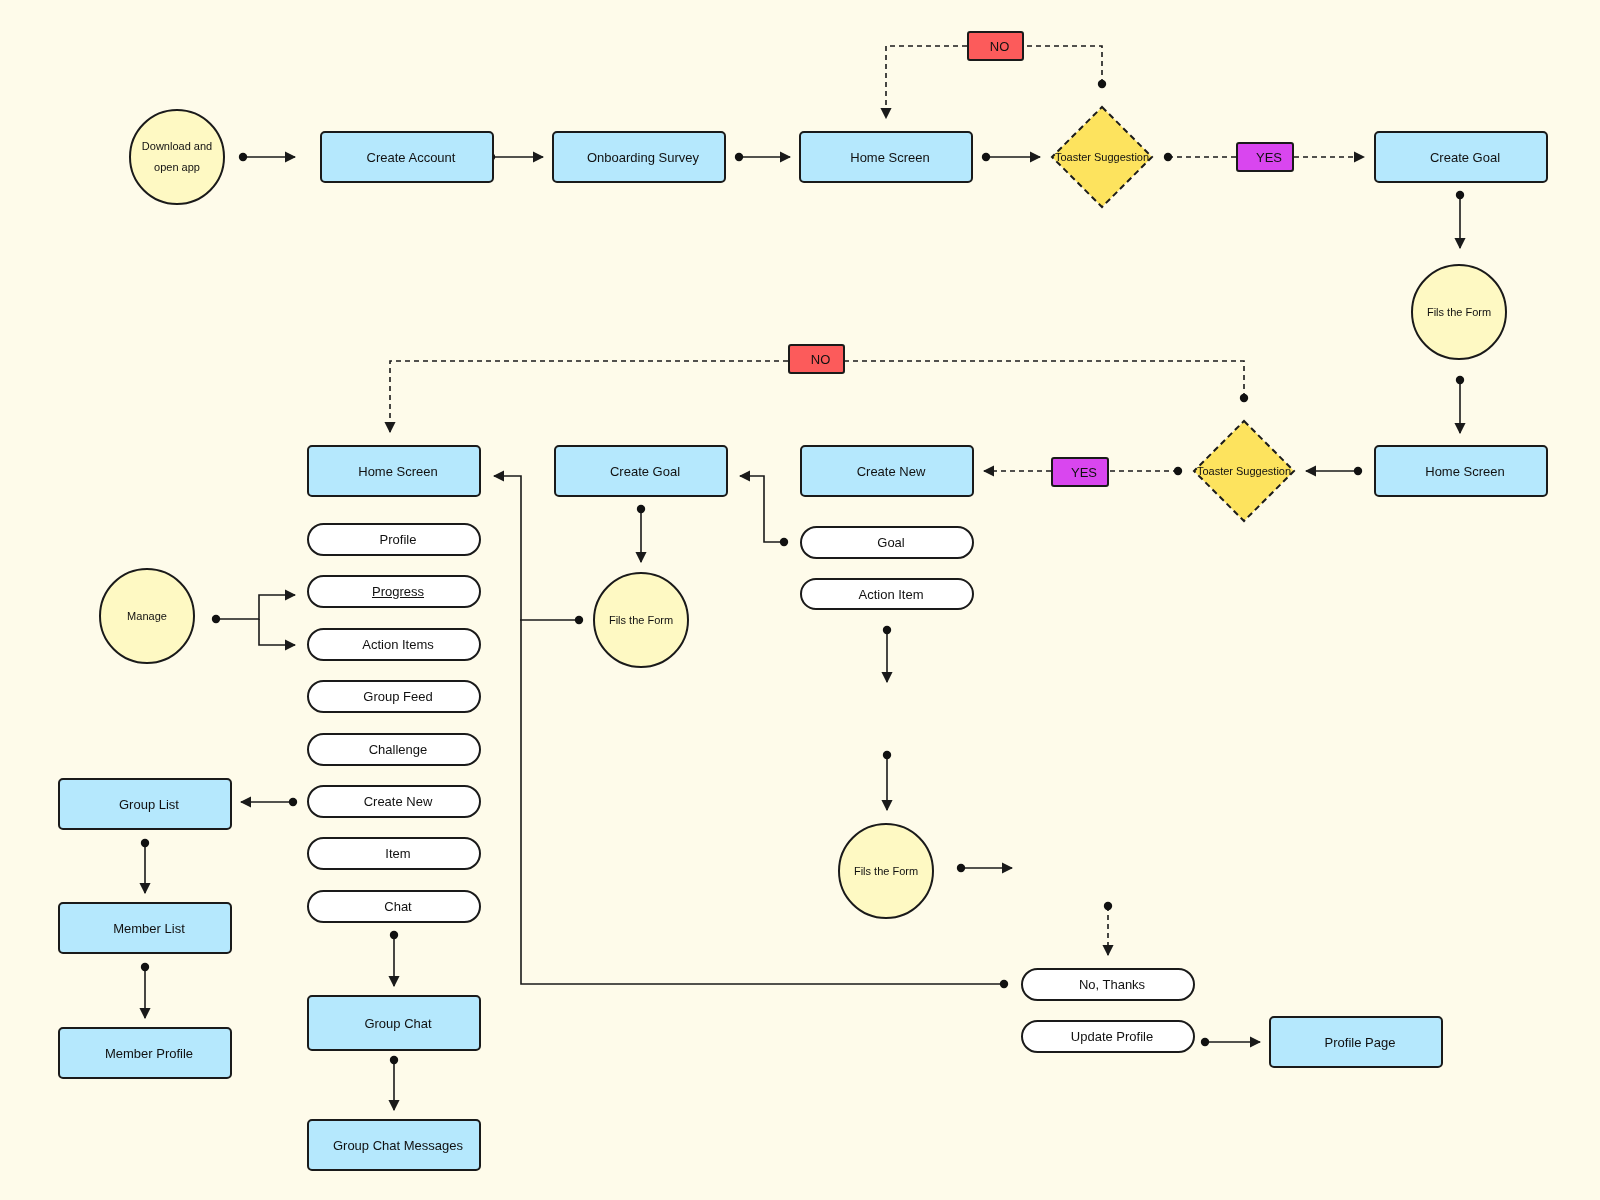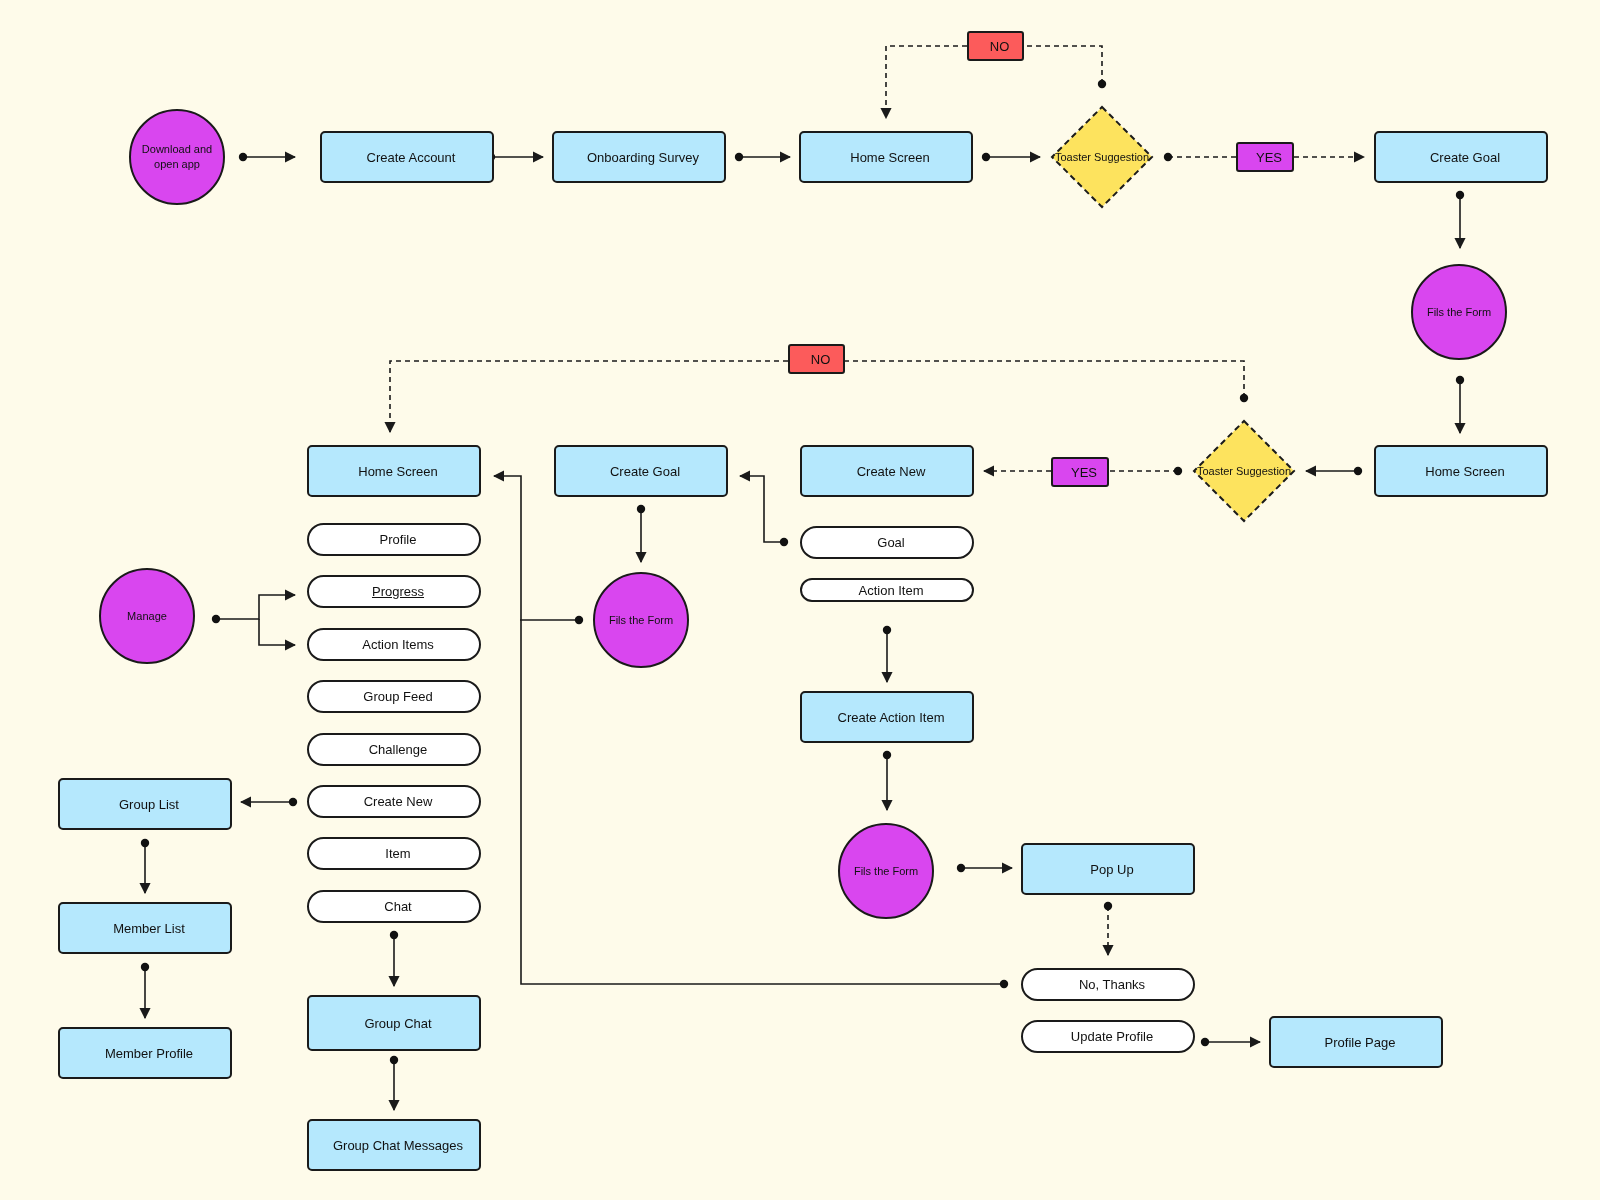--- a/index.html
+++ b/index.html
@@ -1,21 +1,21 @@
 <!DOCTYPE html>
 <html><head>
 <meta charset="utf-8">
 <style>
   html, body { margin: 0; padding: 0; background: #fefbea; }
   body { width: 1600px; height: 1200px; overflow: hidden; font-family: "Liberation Sans", "DejaVu Sans", sans-serif; }
   #canvas { position: absolute; left: 0; top: 0; width: 1600px; height: 1200px; }
   .node { position: absolute; box-sizing: border-box; border: 2px solid #1a1a1a; display: flex; align-items: center; justify-content: center; text-align: center; color: #111; font-size: 13px; cursor: pointer; padding-left: 8px; }
   .rect { background: #b5e8fd; border-radius: 5px; }
   .pill { background: #ffffff; border-radius: 18px; }
-  .circle { background: #d946ef; border-radius: 50%; font-size: 11px; line-height: 15px; padding: 0 10px; align-items: center; }
+  .circle { background: #fef9c3; border-radius: 50%; font-size: 11px; line-height: 21px; padding: 0 10px; align-items: center; }
   .tag { border-radius: 3px; font-size: 13px; }
   .tag.no { background: #fc5b5b; }
   .tag.yes { background: #d946ef; }
   .diamond-wrap { position: absolute; width: 104px; height: 104px; display: flex; align-items: center; justify-content: center; cursor: pointer; }
   .diamond-label { position: relative; font-size: 11px; line-height: 13px; text-align: center; color: #111; z-index: 2; }
   svg { position: absolute; left: 0; top: 0; }
 </style>
 </head>
 <body>
 
@@ -130,38 +130,32 @@
     </div>
   <div class="node tag yes" style="left:1051px;top:457px;width:58px;height:30px;">
       <span>YES</span>
     </div>
   <div class="node rect" style="left:800px;top:445px;width:174px;height:52px;">
       <span>Create New</span>
     </div>
   <div class="node pill" style="left:800px;top:526px;width:174px;height:33px;">
       <span>Goal</span>
     </div>
-  <div class="node pill" style="left:800px;top:578px;width:174px;height:24px;">
+  <div class="node pill" style="left:800px;top:578px;width:174px;height:32px;">
       <span>Action Item</span>
     </div>
   <div class="node rect" style="left:554px;top:445px;width:174px;height:52px;">
       <span>Create Goal</span>
     </div>
   <div class="node circle" style="left:593px;top:572px;width:96px;height:96px;">
       <span>Fils the Form</span>
     </div>
-  <div class="node rect" style="left:800px;top:691px;width:174px;height:52px;">
-      <span>Create Action Item</span>
-    </div>
   <div class="node circle" style="left:838px;top:823px;width:96px;height:96px;">
       <span>Fils the Form</span>
     </div>
-  <div class="node rect" style="left:1021px;top:843px;width:174px;height:52px;">
-      <span>Pop Up</span>
-    </div>
   <div class="node pill" style="left:1021px;top:968px;width:174px;height:33px;">
       <span>No, Thanks</span>
     </div>
   <div class="node pill" style="left:1021px;top:1020px;width:174px;height:33px;">
       <span>Update Profile</span>
     </div>
   <div class="node rect" style="left:1269px;top:1016px;width:174px;height:52px;">
       <span>Profile Page</span>
     </div>
 

